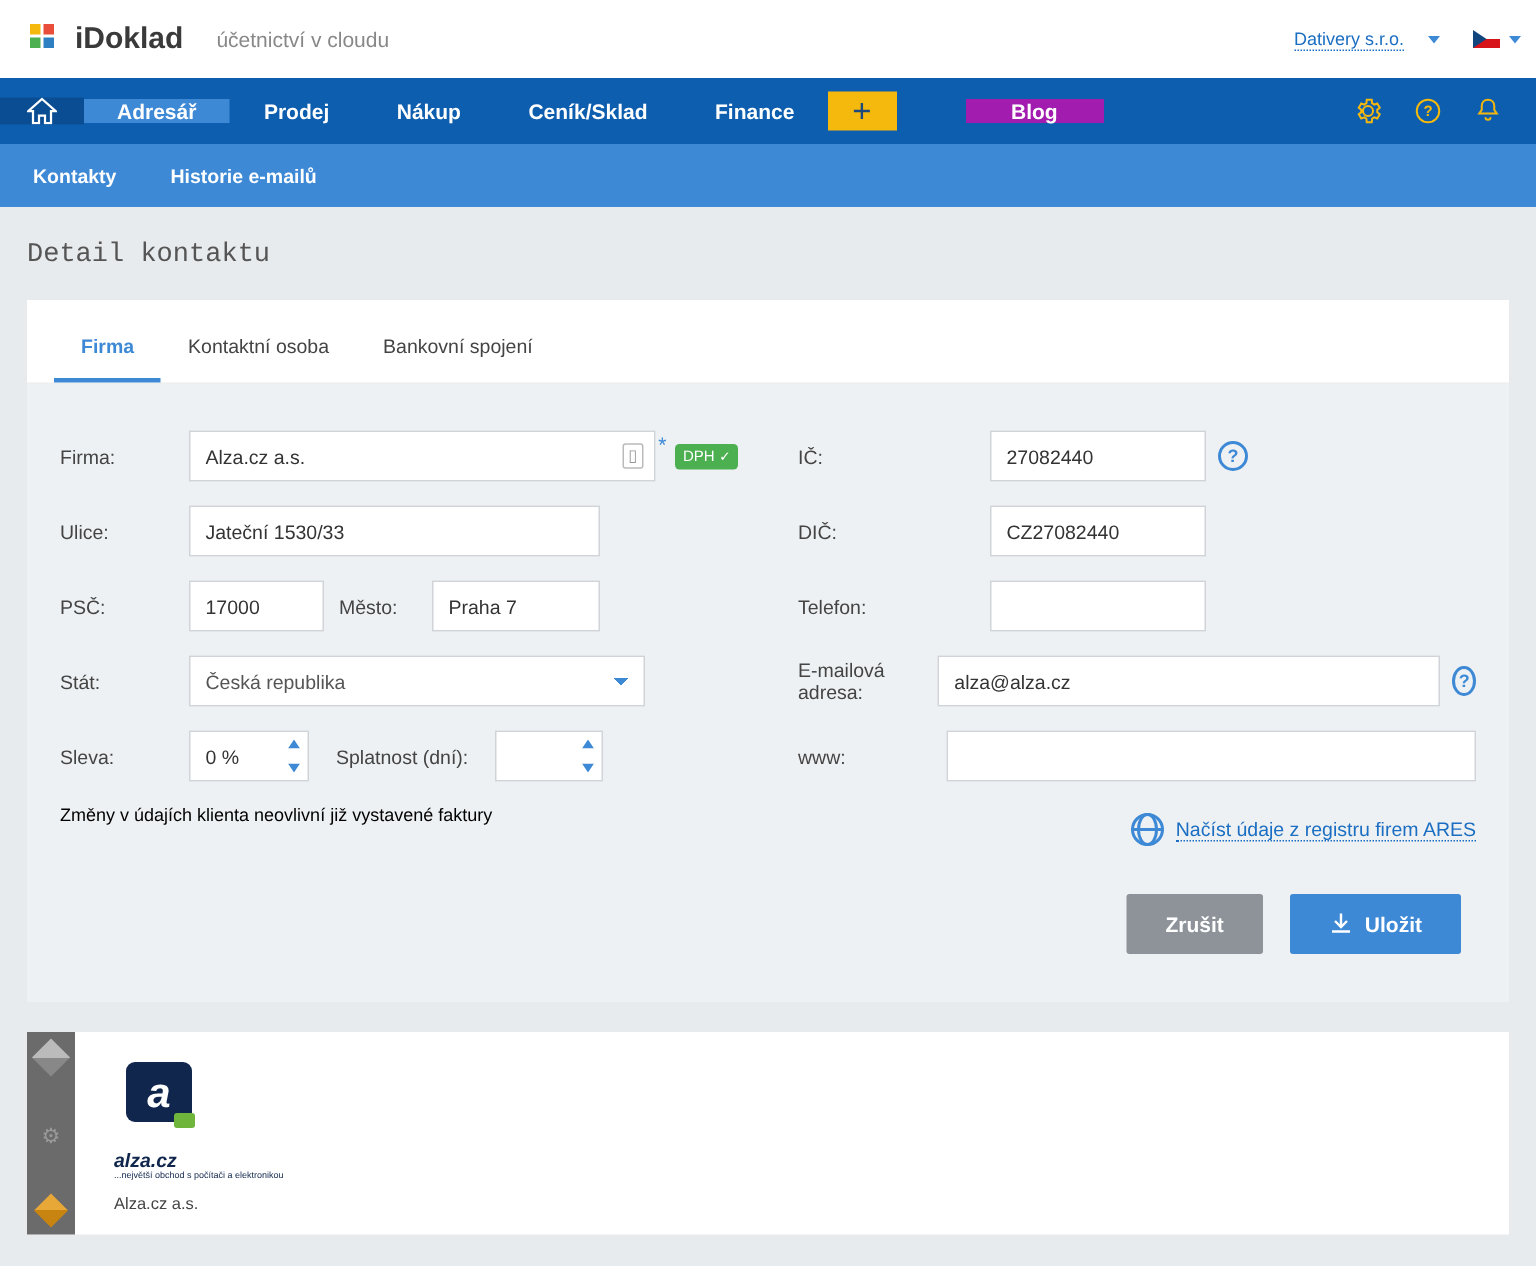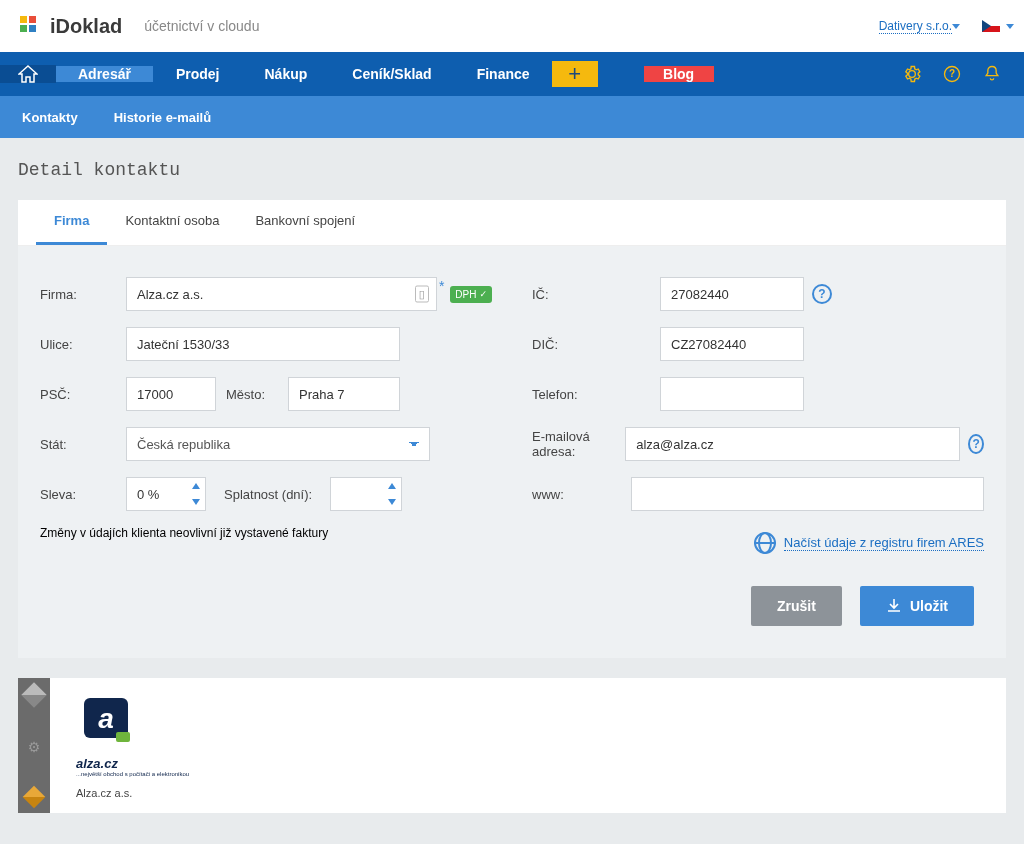--- a/index.html
+++ b/index.html
@@ -4,45 +4,45 @@
 <style>
 *{box-sizing:border-box;margin:0;padding:0;}
 body{font-family:-apple-system,BlinkMacSystemFont,"Segoe UI",Arial,sans-serif;background:#e8ebed;font-size:13px;color:#333;}
 .page{width:1024px;margin:0 auto;}
 .topbar{background:#fff;height:52px;display:flex;align-items:center;padding:0 10px 0 0;}
 .logo{display:flex;align-items:center;padding-left:18px;gap:8px;}
 .logo-mark{width:24px;height:24px;}
 .logo-text{font-size:20px;font-weight:700;color:#3a3a3a;}
 .tagline{margin-left:22px;color:#888;font-size:14px;}
 .topright{margin-left:auto;display:flex;align-items:center;gap:22px;}
-.acct-link{color:#1b6ec2;font-size:12px;cursor:pointer;display:flex;align-items:center;gap:0;padding-left:24px;}
+.acct-link{color:#1b6ec2;font-size:12px;cursor:pointer;display:flex;align-items:center;gap:16px;padding-left:24px;}
 .acct-link span{border-bottom:1px dotted #1b6ec2;}
 .flag{width:18px;height:12px;position:relative;display:inline-block;}
 .flag::before{content:"";position:absolute;inset:0;background:linear-gradient(#fff 50%,#d7141a 50%);}
 .flag::after{content:"";position:absolute;left:0;top:0;border-left:9px solid #11457e;border-top:6px solid transparent;border-bottom:6px solid transparent;}
 .caret{width:0;height:0;border-left:4px solid transparent;border-right:4px solid transparent;border-top:5px solid #3d89d6;display:inline-block;}
 .mainnav{background:#0e5eaf;height:44px;display:flex;align-items:center;}
 .nav-home{width:56px;background:#0a4d93;display:flex;align-items:center;justify-content:center;cursor:pointer;}
 .nav-item{padding:0 22px;display:flex;align-items:center;color:#fff;font-size:14px;font-weight:600;cursor:pointer;position:relative;}
 .nav-item.active{background:#3d89d6;}
 .nav-sep{width:1px;background:rgba(255,255,255,.25);margin:12px 0;}
 .nav-plus{width:46px;background:#f5b90e;display:flex;align-items:center;justify-content:center;color:#1e4a7b;font-size:22px;font-weight:400;cursor:pointer;}
 .nav-gap{width:46px;background:#e8ebed;}
-.nav-blog{width:70px;background:#ef4444;display:flex;align-items:center;justify-content:center;color:#fff;font-size:14px;font-weight:600;cursor:pointer;}
+.nav-blog{width:92px;background:#a21caf;display:flex;align-items:center;justify-content:center;color:#fff;font-size:14px;font-weight:600;cursor:pointer;}
 .nav-spacer{flex:1;background:#e8ebed;}
 .nav-icons{display:flex;align-items:center;gap:20px;padding:0 22px;}
 .nav-icn{cursor:pointer;display:flex;}
 .subnav{background:#3d89d6;height:42px;display:flex;align-items:stretch;padding-left:4px;}
 .sub-item{padding:0 18px;display:flex;align-items:center;color:#fff;font-size:13px;cursor:pointer;font-weight:600;}
 .sub-item.active{font-weight:700;}
 .content{padding:22px 18px;}
 .page-title{font-size:18px;color:#555;margin-bottom:20px;font-weight:400;font-family:Liberation Mono, monospace;}
 .card{background:#fff;border-radius:2px;}
 .tabs{display:flex;padding:0 18px;border-bottom:1px solid #eee;background:#fff;}
-.tab{padding:13px 18px 14px;font-size:13px;color:#444;cursor:pointer;border-bottom:3px solid transparent;}
+.tab{padding:23px 18px 14px;font-size:13px;color:#444;cursor:pointer;border-bottom:3px solid transparent;}
 .tab.active{color:#3d89d6;border-bottom-color:#3d89d6;font-weight:600;}
 .form-area{background:#eef1f3;padding:30px 22px 22px;}
 .columns{display:flex;gap:40px;}
 .col{flex:1;}
 .row{display:flex;align-items:center;margin-bottom:14px;min-height:36px;}
 .lbl{width:86px;color:#444;font-size:13px;}
 .lbl2{width:128px;color:#444;font-size:13px;}
 input.inp,select.inp{width:100%;height:34px;border:1px solid #d0d4d8;padding:0 10px;font-size:13px;color:#333;background:#fff;outline:none;}
 select.inp{appearance:none;-webkit-appearance:none;background-image:linear-gradient(45deg,transparent 50%,#3d89d6 50%),linear-gradient(135deg,#3d89d6 50%,transparent 50%);background-position:calc(100% - 15px) 14px,calc(100% - 10px) 14px;background-size:5px 5px,5px 5px;background-repeat:no-repeat;color:#555;}
 .inp-wrap{position:relative;flex:1;}

